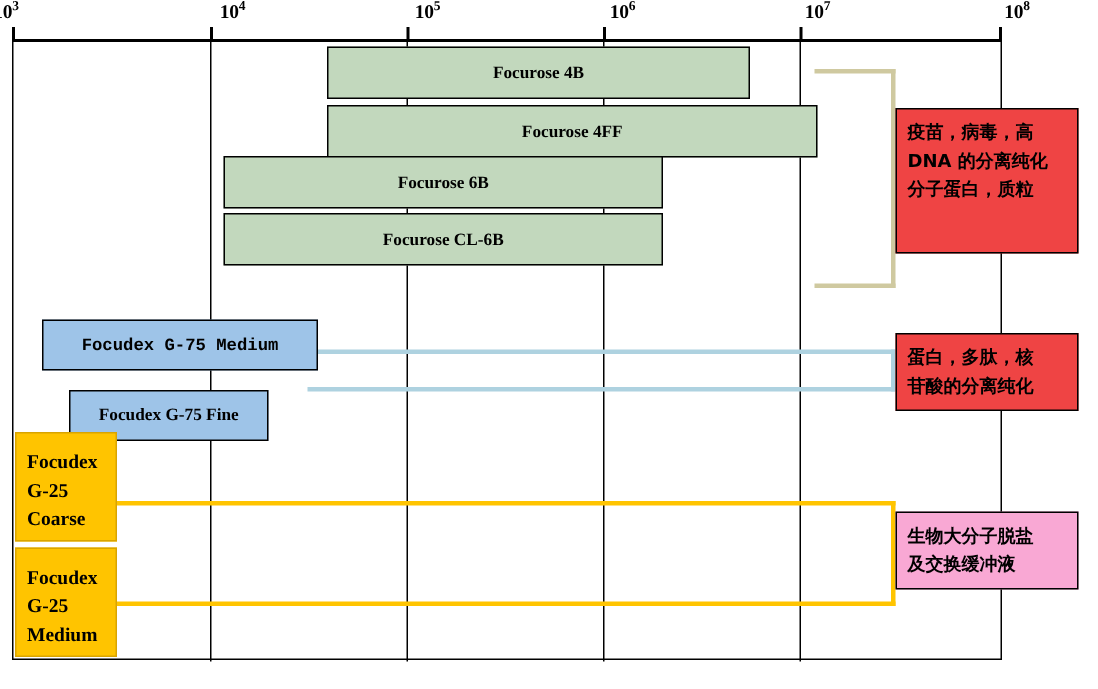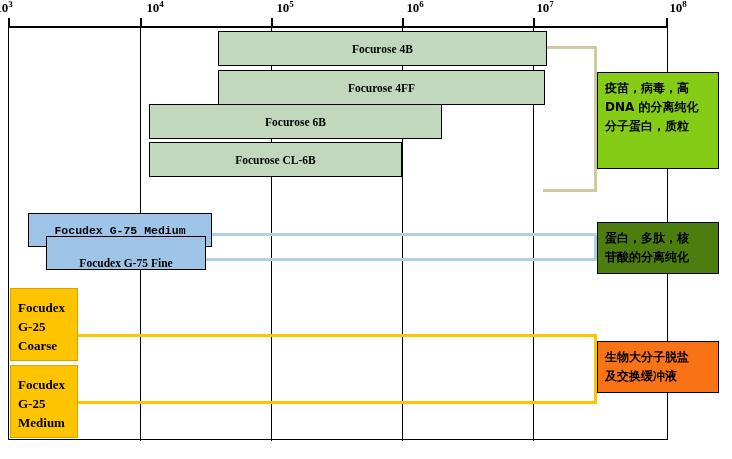--- a/index.html
+++ b/index.html
@@ -122,23 +122,23 @@
     position: absolute;
     box-sizing: border-box;
     border: 1px solid #000000;
     padding: 6px 7px;
     font-size: 12px;
     font-weight: bold;
     line-height: 19px;
     color: #000000;
     font-family: "DejaVu Sans", "Liberation Sans", sans-serif;
   }
-  .note.green-note  { background: #84cc16; }
-  .note.blue-note   { background: #4d7c0f; }
-  .note.yellow-note { background: #f97316; }
+  .note.green-note  { background: #ef4444; }
+  .note.blue-note   { background: #ef4444; }
+  .note.yellow-note { background: #f9a8d4; }
   .note .ln { display: block; }
 </style>
 </head>
 <body>
 
 <div id="canvas">
 
   <div class="axis-label" style="left:4px;">10<sup>3</sup></div>
   <div class="axis-label" style="left:155px;">10<sup>4</sup></div>
   <div class="axis-label" style="left:285px;text-align:center;">10<sup>5</sup></div>
@@ -159,42 +159,42 @@
   <div class="grid-line" style="left:271px;"></div>
   <div class="grid-line" style="left:402px;"></div>
   <div class="grid-line" style="left:533px;"></div>
 
   <div class="bracket green-br" style="left:543px; top:46px; width:54px; height:146px;"></div>
 
   <div class="bracket blue-br" style="left:205px; top:233px; width:392px; height:28px;"></div>
 
   <div class="bracket yellow-br" style="left:76px; top:334px; width:521px; height:70px;"></div>
 
-  <div class="bar green" style="left:218px; top:31px; width:329px; height:35px;">
+  <div class="bar green" style="left:218px; top:31px; width:282px; height:35px;">
     <span>Focurose 4B</span>
   </div>
 
   <div class="bar green" style="left:218px; top:70px; width:327px; height:35px;">
     <span>Focurose 4FF</span>
   </div>
 
   <div class="bar green" style="left:149px; top:104px; width:293px; height:35px;">
     <span>Focurose 6B</span>
   </div>
 
-  <div class="bar green" style="left:149px; top:142px; width:253px; height:35px;">
+  <div class="bar green" style="left:149px; top:142px; width:293px; height:35px;">
     <span>Focurose CL-6B</span>
   </div>
 
 
   <div class="bar blue" style="left:28px; top:213px; width:184px; height:34px;font-family:Liberation Mono, monospace;">
     <span>Focudex G-75 Medium</span>
   </div>
 
-  <div class="bar blue" style="left:46px; top:236px; width:160px; height:34px;align-items:flex-end;">
+  <div class="bar blue" style="left:46px; top:260px; width:133px; height:34px;">
     <span>Focudex G-75 Fine</span>
   </div>
 
   <div class="bar yellow" style="left:10px; top:288px; width:68px; height:73px;">
     <span class="ln">Focudex</span>
     <span class="ln">G-25</span>
     <span class="ln">Coarse</span>
   </div>
 
   <div class="bar yellow" style="left:10px; top:365px; width:68px; height:73px;">

